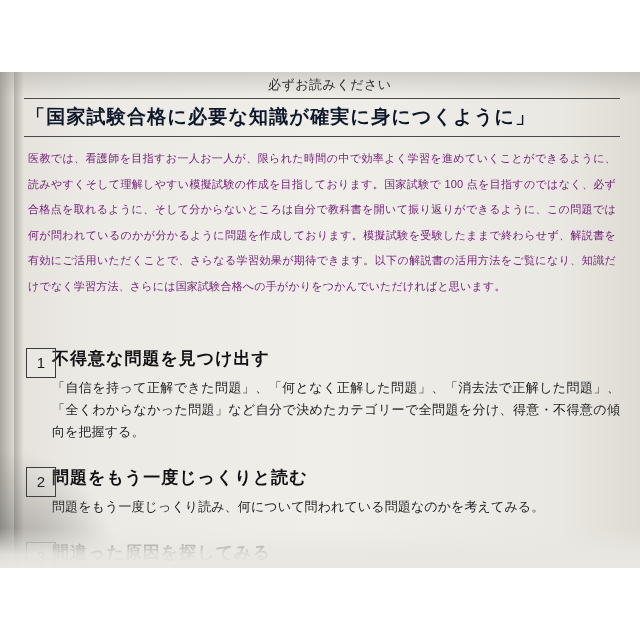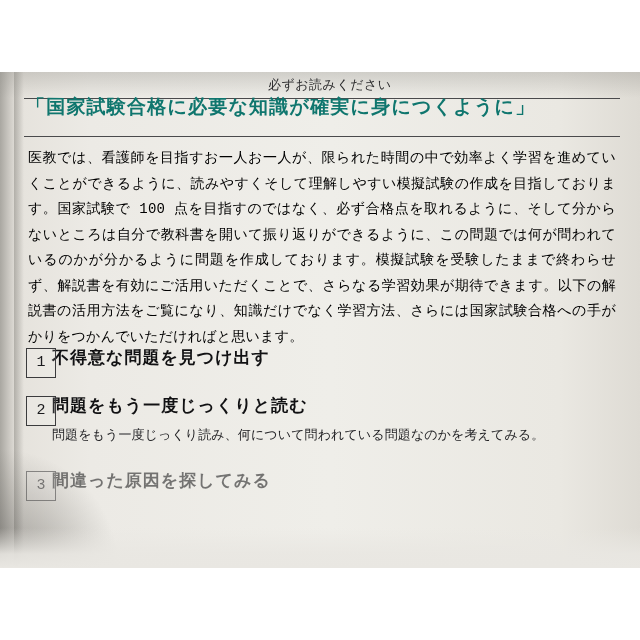--- a/index.html
+++ b/index.html
@@ -16,21 +16,20 @@
 
   
   .photo {
     position: absolute;
     left: 0;
     top: 72px;
     width: 640px;
     height: 496px;
     background: #e9e7e2;
     overflow: hidden;
-    font-family: Liberation Mono, monospace;
   }
   
   .paper {
     position: absolute;
     left: 0;
     top: 0;
     width: 640px;
     height: 496px;
     background:
       linear-gradient(90deg, #d7d4cd 0px, #e6e3dd 22px, #eceae5 90px, #efeee9 330px, #eae8e2 560px, #dedbd4 640px);
@@ -94,38 +93,38 @@
     left: 0;
     width: 596px;
     height: 1px;
     background: #4a4a4c;
   }
   .rule-top { top: 26px; }
 
   .headline {
     position: absolute;
     left: 2px;
-    top: 22px;
+    top: 32px;
     font-size: 19px;
     font-weight: bold;
     letter-spacing: 1.2px;
-    color: #0f766e;
+    color: #0f172a;
     white-space: nowrap;
   }
 
   .rule-under-headline { top: 64px; }
 
   .lead {
     position: absolute;
     left: 4px;
     top: 74px;
     width: 588px;
-    font-size: 14px;
+    font-size: 11px;
     line-height: 25.5px;
-    color: #000000;
+    color: #701a75;
     letter-spacing: 0.2px;
     text-align: justify;
   }
 
   .steps {
     position: absolute;
     left: 2px;
     top: 274px;
     width: 594px;
   }
@@ -192,20 +191,21 @@
     <div class="headline">「国家試験合格に必要な知識が確実に身につくように」</div>
     <div class="rule rule-under-headline"></div>
     <div class="lead">医教では、看護師を目指すお一人お一人が、限られた時間の中で効率よく学習を進めていくことができるように、読みやすくそして理解しやすい模擬試験の作成を目指しております。国家試験で 100 点を目指すのではなく、必ず合格点を取れるように、そして分からないところは自分で教科書を開いて振り返りができるように、この問題では何が問われているのかが分かるように問題を作成しております。模擬試験を受験したままで終わらせず、解説書を有効にご活用いただくことで、さらなる学習効果が期待できます。以下の解説書の活用方法をご覧になり、知識だけでなく学習方法、さらには国家試験合格への手がかりをつかんでいただければと思います。</div>
 
     <div class="steps">
 
       <div class="step">
         <div class="step-num">1</div>
         <div class="step-body">
           <div class="step-title">不得意な問題を見つけ出す</div>
+          <div class="step-desc">「自信を持って正解できた問題」、「何となく正解した問題」、「消去法で正解した問題」、「全くわからなかった問題」など自分で決めたカテゴリーで全問題を分け、得意・不得意の傾向を把握する。</div>
         </div>
       </div>
 
       <div class="step">
         <div class="step-num">2</div>
         <div class="step-body">
           <div class="step-title">問題をもう一度じっくりと読む</div>
           <div class="step-desc">問題をもう一度じっくり読み、何について問われている問題なのかを考えてみる。</div>
         </div>
       </div>

